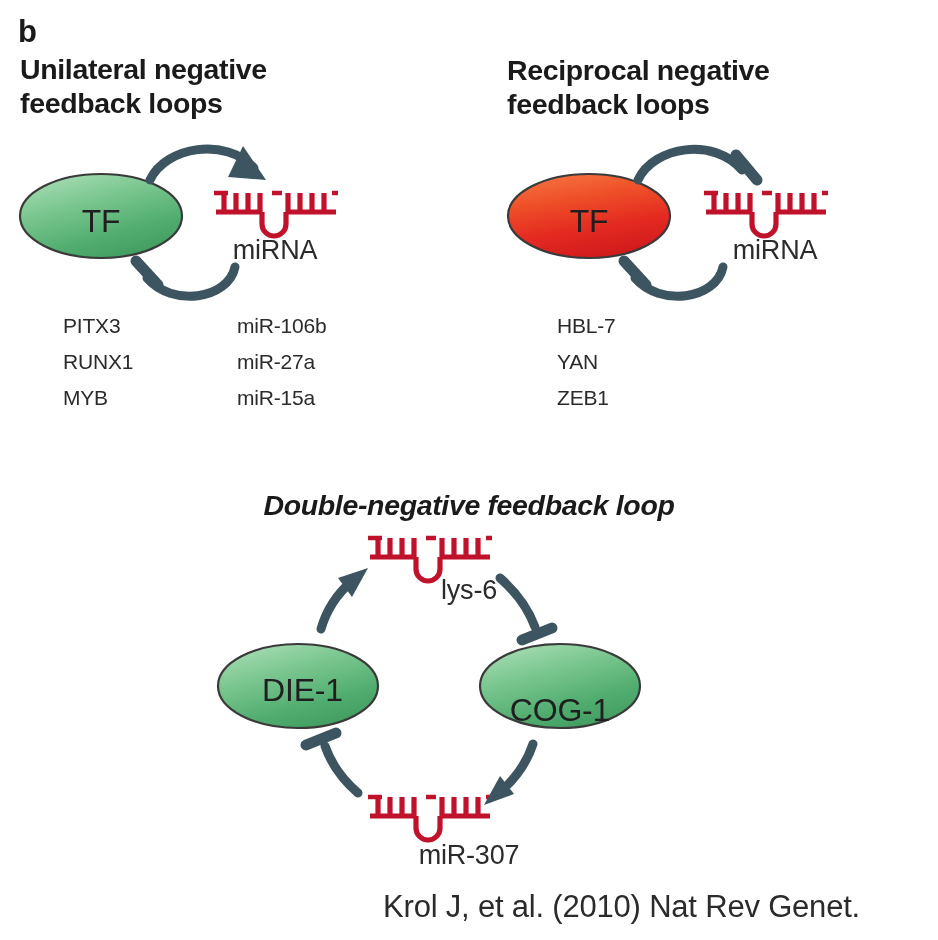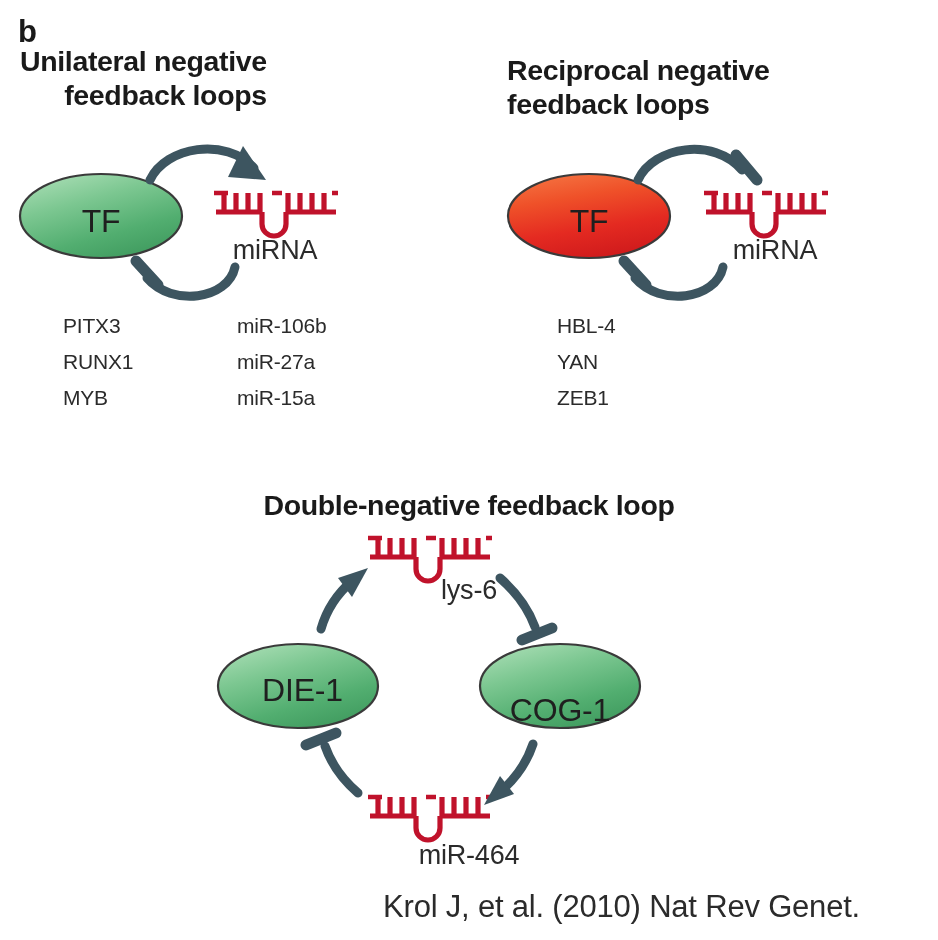--- a/index.html
+++ b/index.html
@@ -38,33 +38,34 @@
 
   .heading {
     position: absolute;
     font-size: 28.5px;
     font-weight: bold;
     line-height: 1.20;
     letter-spacing: -0.35px;
     color: #1a1a1a;
     white-space: pre-line;
   }
-  #heading-unilateral { left: 20px;  top: 44px; text-align: right; }
+  #heading-unilateral { left: 20px;  top: 52px; }
   #heading-reciprocal { left: 507px; top: 53px; }
 
   .section-title {
     position: absolute;
     top: 489px;
     left: 0;
     width: 938px;
     text-align: center;
     font-size: 28.5px;
     font-weight: bold;
     letter-spacing: -0.35px;
     color: #1a1a1a;
+    font-style: italic;
   }
 
   
   .name-list {
     position: absolute;
     font-size: 21px;
     line-height: 36px;
     letter-spacing: -0.2px;
     color: #2b2b2b;
     white-space: pre;
@@ -254,31 +255,31 @@
   <div class="node-label" style="left:230px; top:672px; width:145px;">DIE-1</div>
 
   <div class="node-label" style="left:480px; top:672px; width:160px;margin-top:20px;">COG-1</div>
 
   <div class="mirna-caption" id="label-uni-mirna">miRNA</div>
 
   <div class="mirna-caption" id="label-rec-mirna">miRNA</div>
 
   <div class="mirna-caption" id="label-lys6">lys-6</div>
 
-  <div class="mirna-caption" id="label-mir273">miR-464</div>
+  <div class="mirna-caption" id="label-mir273">miR-307</div>
 
   <div class="name-list" id="list-uni-tf">PITX3
 RUNX1
 MYB</div>
 
   <div class="name-list" id="list-uni-mir">miR-106b
 miR-27a
 miR-15a</div>
 
-  <div class="name-list" id="list-rec-tf">HBL-4
+  <div class="name-list" id="list-rec-tf">HBL-7
 YAN
 ZEB1</div>
 
 
   <div class="section-title">Double-negative feedback loop</div>
 
   <div class="citation">Krol J, et al. (2010) Nat Rev Genet.</div>
 
 </div>
 

